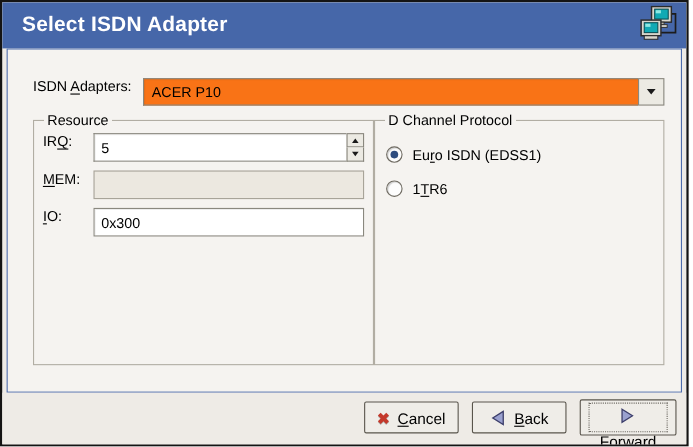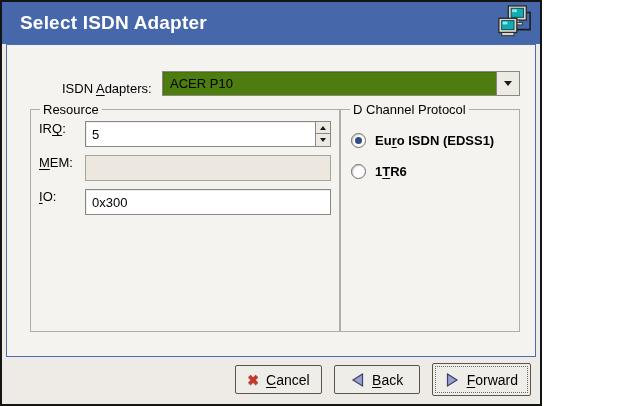--- a/index.html
+++ b/index.html
@@ -1,36 +1,36 @@
 <!DOCTYPE html>
 <html><head>
 <meta charset="utf-8">
 <style>
   html,body{margin:0;padding:0;background:#fff;}
   *{box-sizing:border-box;}
   .window{
-    width:542px;height:406px;border:2px solid #141414;background:#eeebe6;
+    width:626px;height:406px;border:2px solid #141414;background:#eeebe6;
     font-family:"Liberation Sans",sans-serif;color:#000;overflow:hidden;
     display:flex;flex-direction:column;
   }
   .header{
     height:42px;flex:0 0 42px;background:#4667a9;display:flex;align-items:center;
     justify-content:space-between;padding:0 7px 0 18px;
   }
   .title{color:#ffffff;font-weight:bold;font-size:19px;letter-spacing:.2px;}
   .content{
     flex:1 1 auto;margin:0 4px;border:1px solid #4d6cab;background:#f5f3f0;
     padding:26px 15px 0 23px;
   }
-  .adapter-row{display:flex;align-items:flex-end;margin-bottom:6px;margin-left:32px;}
+  .adapter-row{display:flex;align-items:flex-start;margin-bottom:6px;}
   .adapter-label{width:100px;flex:0 0 100px;font-size:13px;}
   u{text-decoration:underline;text-underline-offset:2px;}
   .combo{display:flex;flex:1 1 auto;height:25px;}
   .combo-entry{
-    flex:1 1 auto;background:#4d7c0f;border:1px solid #8a887f;border-right:none;
+    flex:1 1 auto;background:#f97316;border:1px solid #8a887f;border-right:none;
     font-size:13px;display:flex;align-items:center;padding:0 7px;
     box-shadow:inset 1px 1px 0 rgba(0,0,0,.07);
   }
   .combo-btn{
     width:24px;flex:0 0 24px;background:#eceae3;border:1px solid #8a887f;
     display:flex;align-items:center;justify-content:center;cursor:default;
   }
   .chevron-down{width:0;height:0;border-left:4px solid transparent;border-right:4px solid transparent;border-top:5px solid #1a1a1a;}
   .columns{display:flex;gap:0;height:230px;align-items:stretch;}
   fieldset{border:1px solid #b1ada3;margin:0;padding:4px 8px 8px 8px;}
@@ -45,40 +45,40 @@
     box-shadow:inset 1px 1px 0 rgba(0,0,0,.07);width:100%;
   }
   .entry[disabled]{background:#ece8e0;border-color:#a8a499;box-shadow:none;}
   .spin-wrap{display:flex;flex:1 1 auto;}
   .spin-wrap .entry{border-right:none;}
   .spin-btns{width:16px;flex:0 0 16px;display:flex;flex-direction:column;height:26px;}
   .spin-btn{flex:1 1 50%;border:1px solid #8a887f;background:#eceae3;display:flex;align-items:center;justify-content:center;cursor:default;padding:0;}
   .spin-btn + .spin-btn{border-top:none;}
   .tri-up{width:0;height:0;border-left:3px solid transparent;border-right:3px solid transparent;border-bottom:4px solid #1a1a1a;}
   .tri-down{width:0;height:0;border-left:3px solid transparent;border-right:3px solid transparent;border-top:4px solid #1a1a1a;}
-  .radio-row{display:flex;gap:9px;margin:12px 2px 16px 2px;cursor:default;font-weight:bold;}
+  .radio-row{display:flex;gap:9px;margin:12px 2px 16px 2px;cursor:default;}
   .radio{
     width:15px;height:15px;flex:0 0 15px;border-radius:50%;border:1px solid #6e6a61;background:#fdfdfd;
     position:relative;box-shadow:inset 1px 1px 1px rgba(0,0,0,.18);
   }
   .radio.selected::after{content:"";position:absolute;inset:3px;border-radius:50%;background:#2f4d80;}
   .radio-label{font-size:13px;}
   .button-bar{
     flex:0 0 47px;display:flex;align-items:center;justify-content:flex-end;
     gap:12px;padding:0 9px 2px 0;background:#eeebe6;
   }
   .btn{
     display:flex;align-items:center;justify-content:center;gap:7px;
     height:29px;min-width:86px;background:#efede8;border:1px solid #59554c;border-radius:2px;
     font-family:"Liberation Sans",sans-serif;font-size:14px;color:#000;padding:0 11px;cursor:default;
   }
   .btn-forward{height:33px;min-width:88px;padding:2px;}
   .focus-ring{
     display:flex;align-items:center;gap:7px;border:1px dotted #6d6a63;
-    padding:3px 9px;height:100%;
+    padding:3px 9px;height:100%;flex-direction:column;
   }
   .x-icon{color:#c4392b;font-size:14px;font-weight:bold;line-height:1;text-shadow:0 1px 0 rgba(0,0,0,.25);}
 </style>
 </head>
 <body>
 
 <div class="window">
 
   <div class="header">
     <span class="title">Select ISDN Adapter</span>

